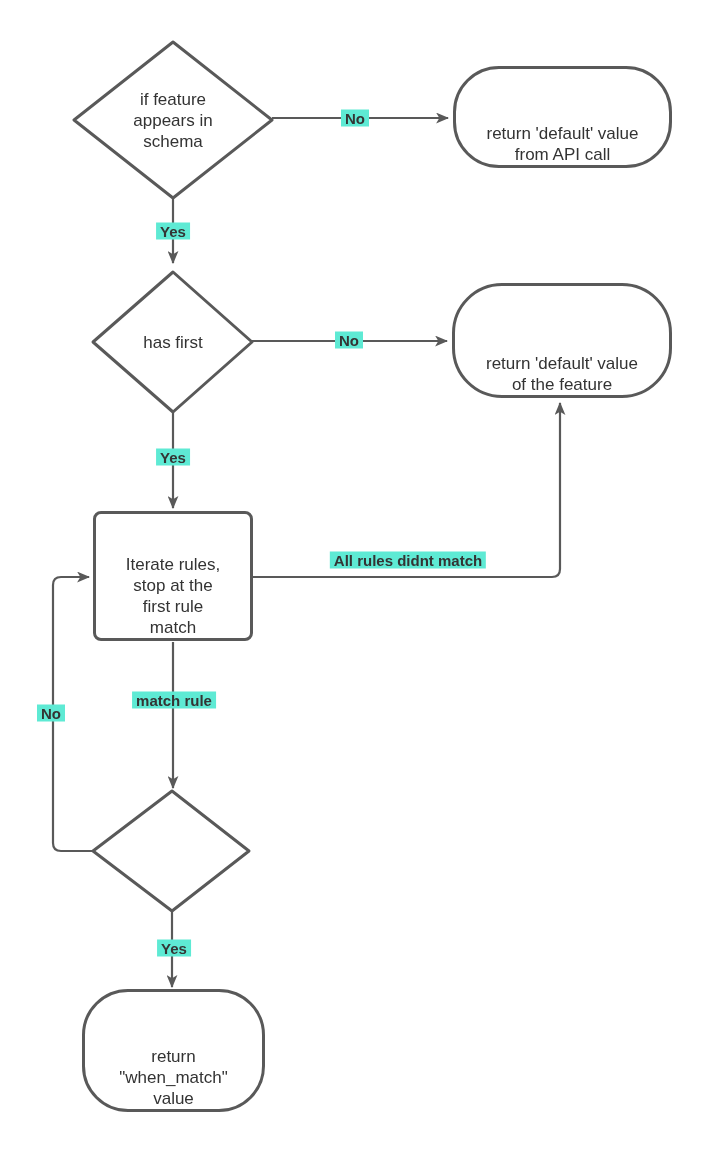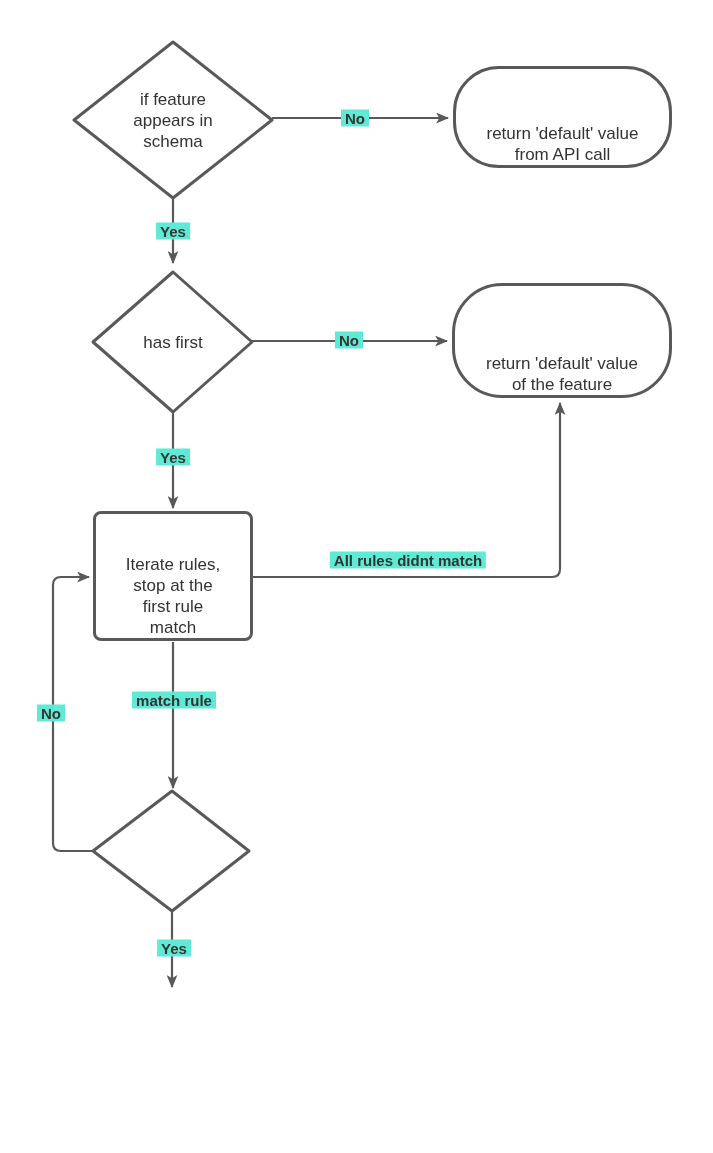--- a/index.html
+++ b/index.html
@@ -100,20 +100,25 @@
 of the feature</span>
   </div>
 
   <div class="node process-1">
     <span>Iterate rules,
 stop at the
 first rule
 match</span>
   </div>
 
+  <div class="node terminator-3">
+    <span>return
+"when_match"
+value</span>
+  </div>
 
   <div class="diamond-text dt-1">if feature
 appears in
 schema</div>
   <div class="diamond-text dt-2">has first</div>
 
   <div class="edge-label lbl-schema-no">No</div>
   <div class="edge-label lbl-schema-yes">Yes</div>
   <div class="edge-label lbl-rules-no">No</div>
   <div class="edge-label lbl-rules-yes">Yes</div>

